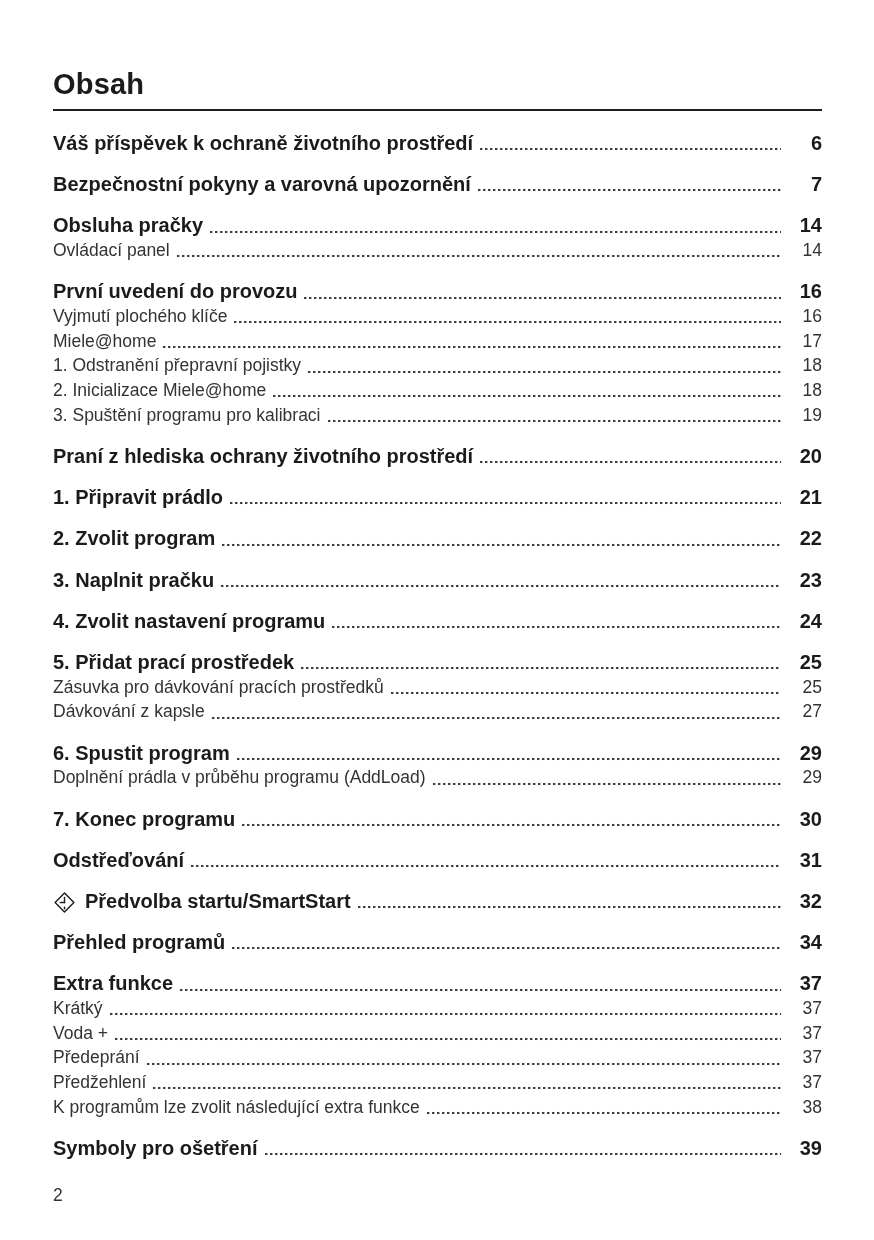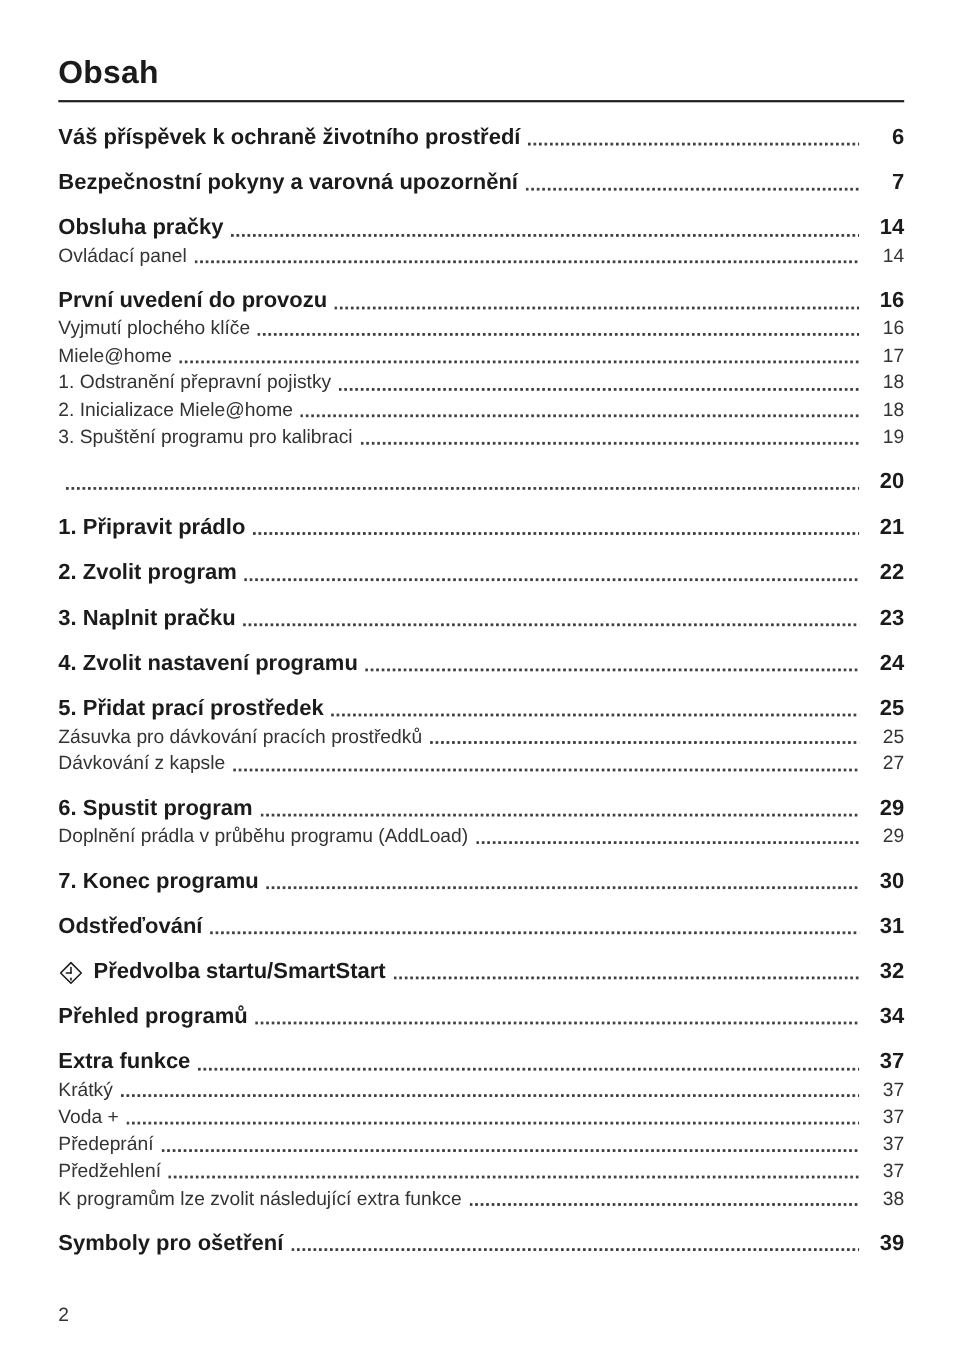--- a/index.html
+++ b/index.html
@@ -12,21 +12,21 @@
     height: 1240px;
     position: relative;
     font-family: "Liberation Sans", sans-serif;
     color: #1e1e1e;
     overflow: hidden;
   }
   .page {
     box-sizing: border-box;
     width: 874px;
     height: 925px;
-    padding: 38px 52px 0 53px;
+    padding: 56px 52px 0 53px;
     position: relative;
   }
   h1.title {
     margin: 12px 0 0 0;
     font-size: 29px;
     line-height: 32px;
     font-weight: bold;
     letter-spacing: 0.2px;
     color: #1b1b1b;
   }
@@ -157,20 +157,21 @@
     <span class="num">18</span>
   </div>
       <div class="row">
 
     <span class="label">3. Spuštění programu pro kalibraci</span>
     <span class="dots"></span>
     <span class="num">19</span>
   </div>
       <div class="row bold gap">
 
+    <span class="label">Praní z hlediska ochrany životního prostředí</span>
     <span class="dots"></span>
     <span class="num">20</span>
   </div>
       <div class="row bold gap">
 
     <span class="label">1. Připravit prádlo</span>
     <span class="dots"></span>
     <span class="num">21</span>
   </div>
       <div class="row bold gap">

